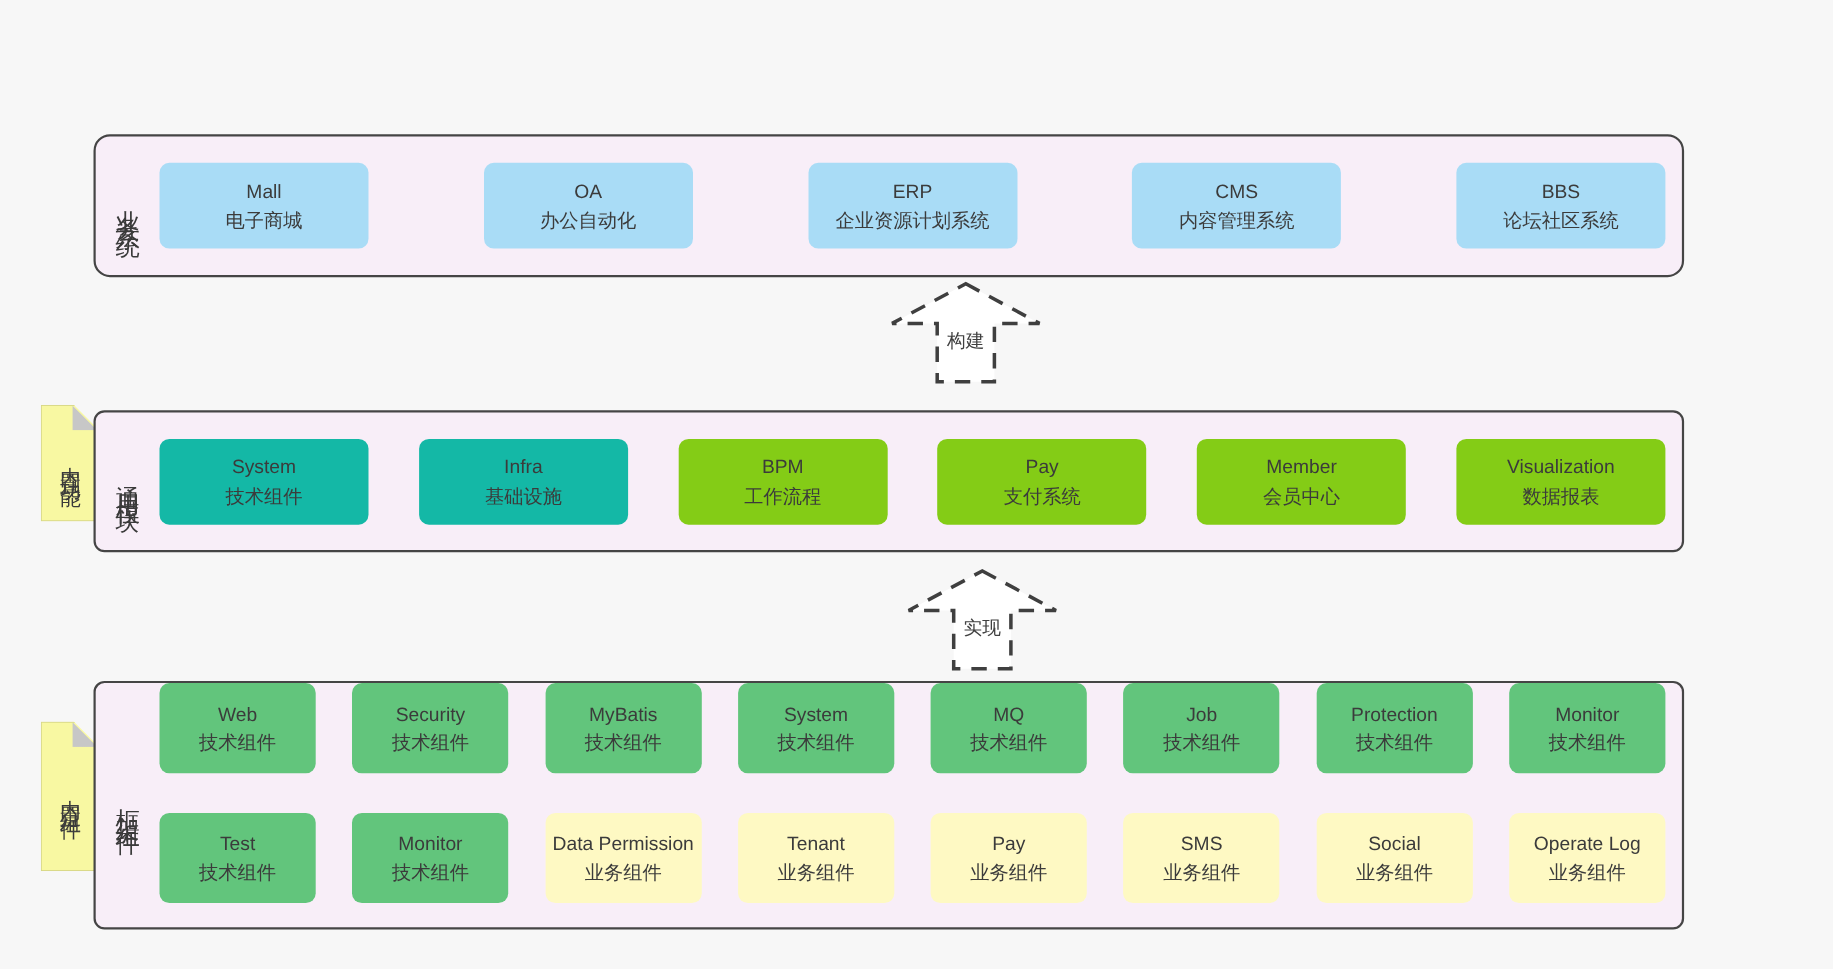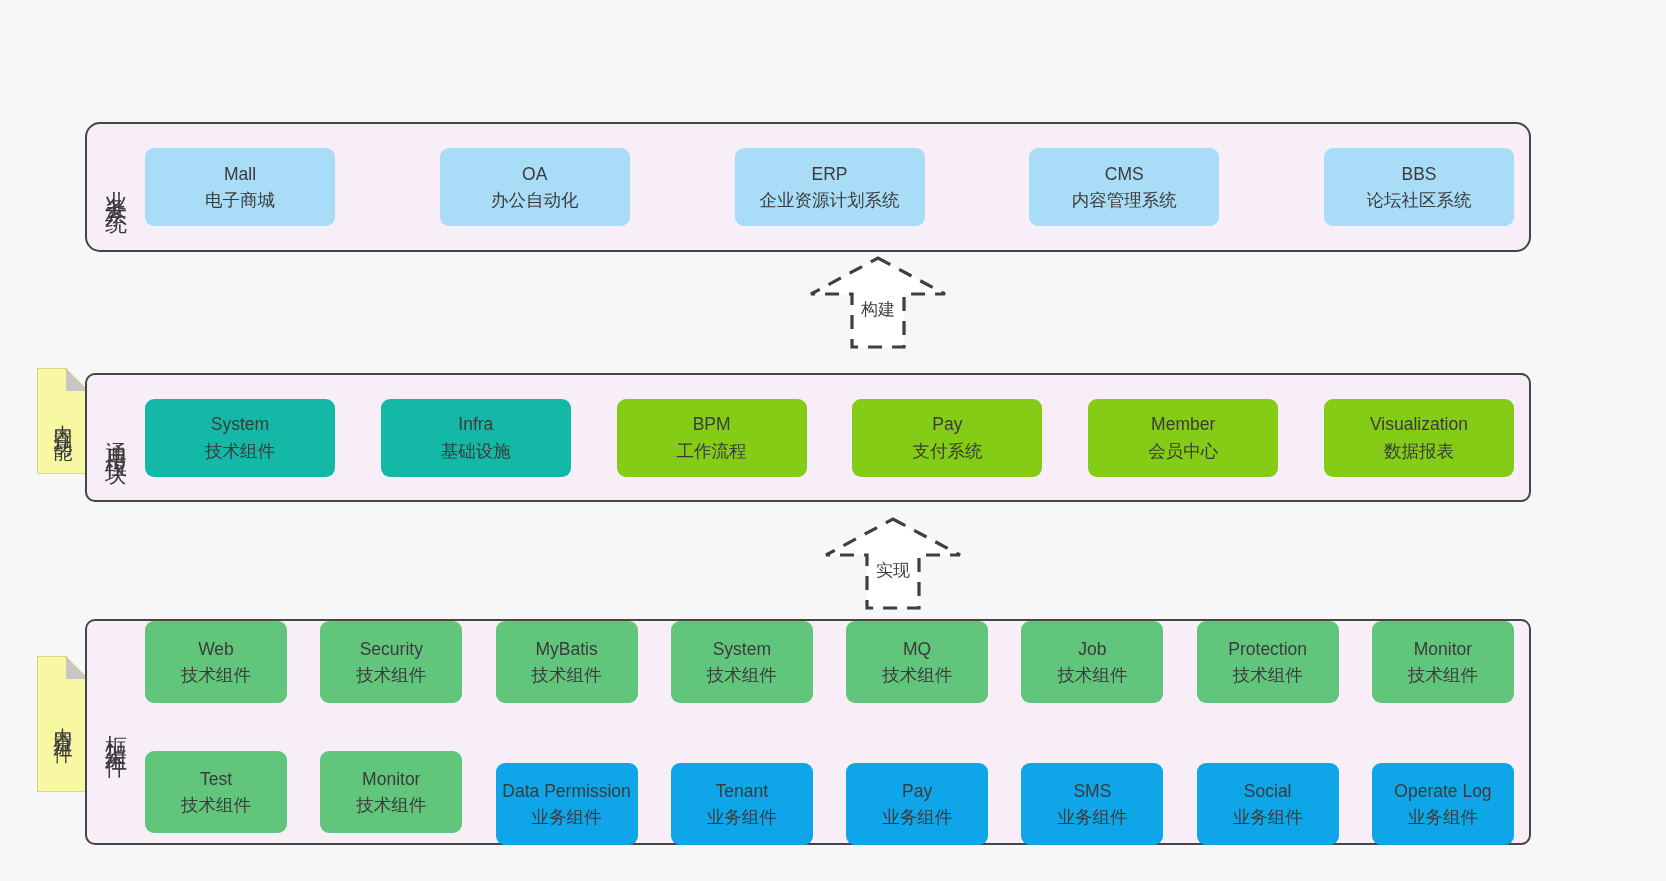--- a/index.html
+++ b/index.html
@@ -71,21 +71,21 @@
     line-height: 1.5;
     padding: 4px 6px;
   }
   .box-lg { width: 190px; height: 78px; }
   .box-sm { width: 142px; height: 82px; }
 
   .blue       { background: #a9dcf6; }
   .red        { background: #14b8a6; }
   .pink       { background: #84cc16; }
   .green      { background: #62c57c; }
-  .lightgreen { background: #0ea5e9; margin-top: 24px; }
+  .lightgreen { background: #fef9c3; }
 
   .box-title, .box-sub { color: #3b3b3b; }
 
   
   .arrow {
     position: absolute;
     width: 140px;
     height: 95px;
     z-index: 1;
   }

